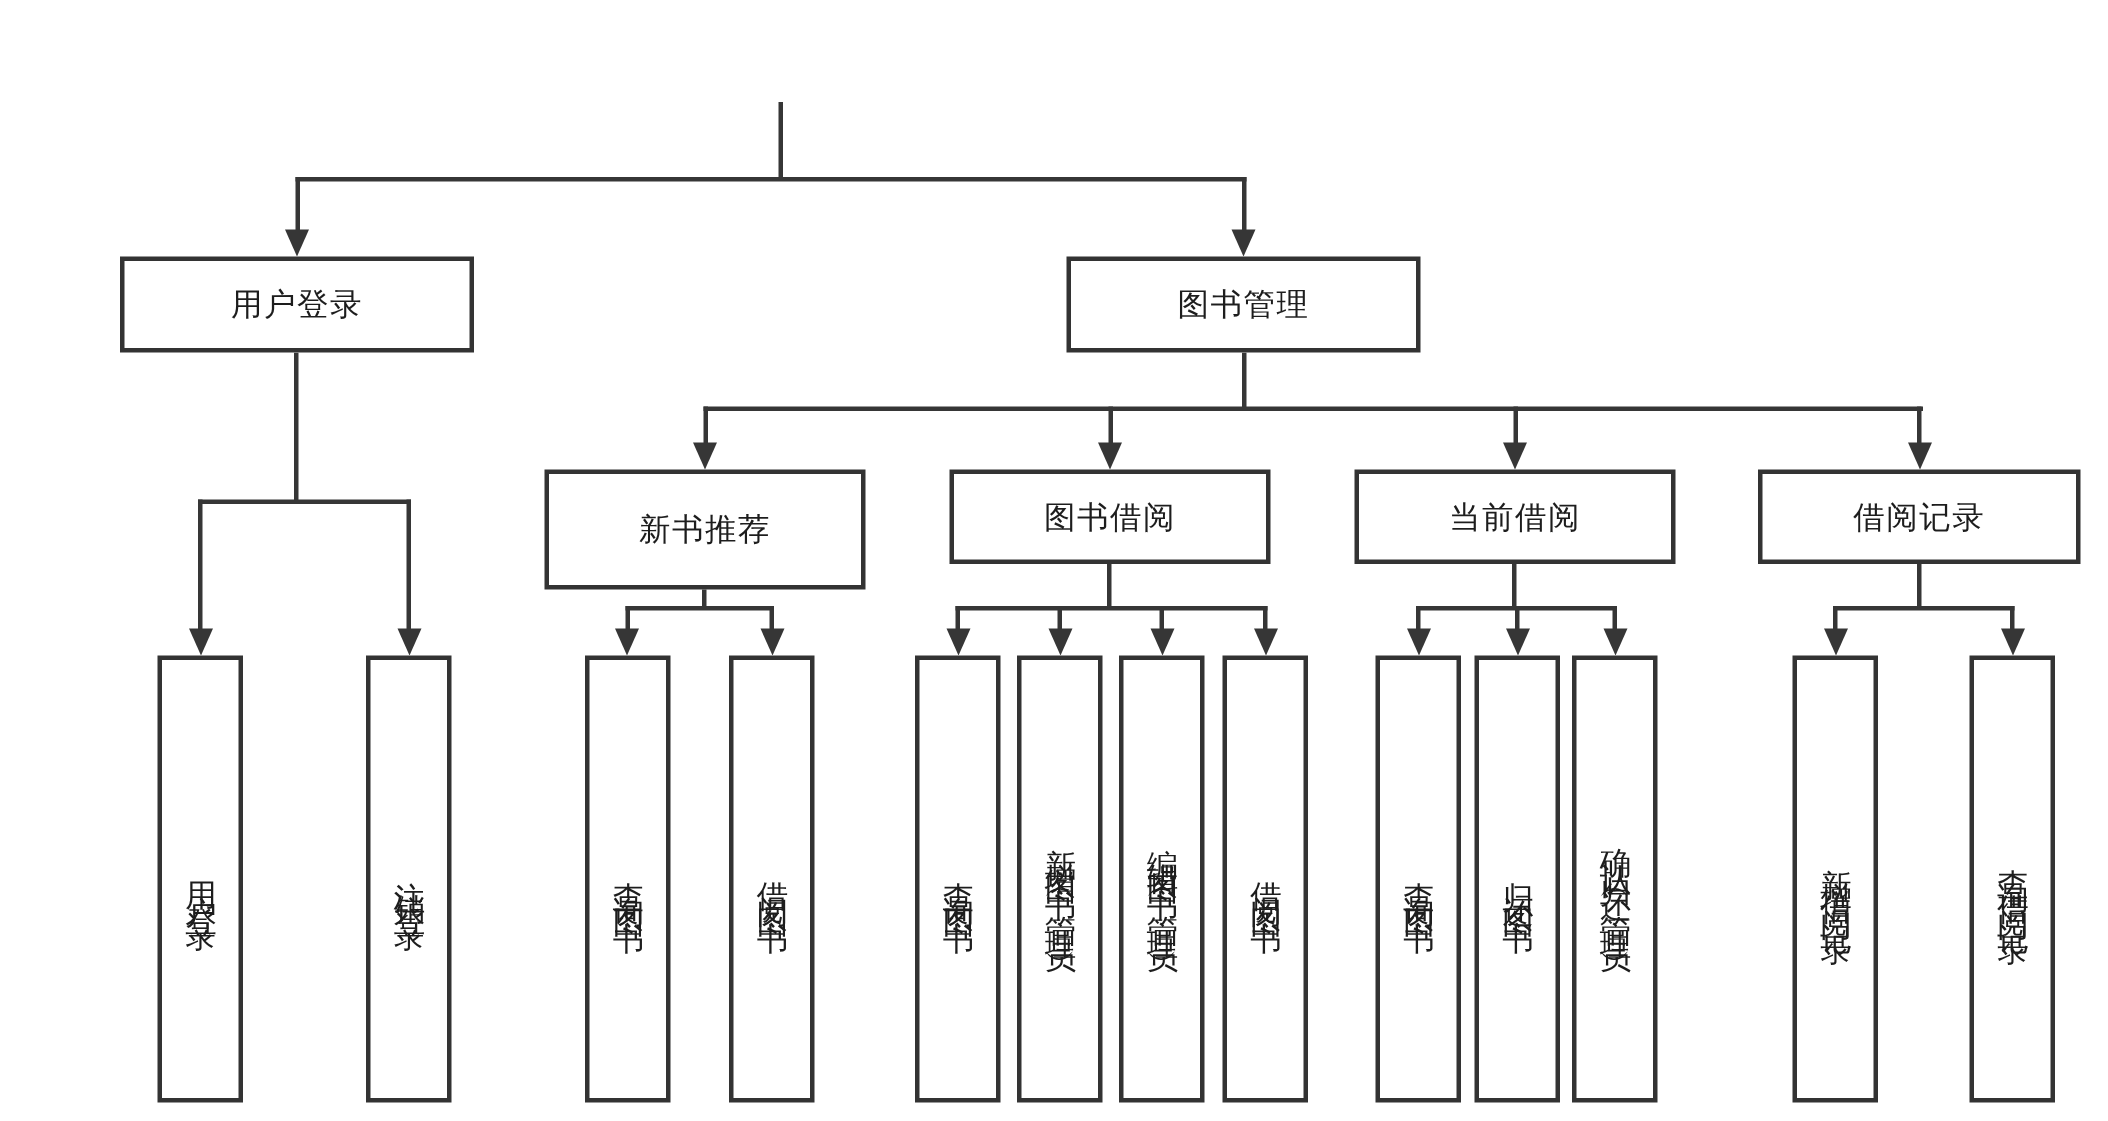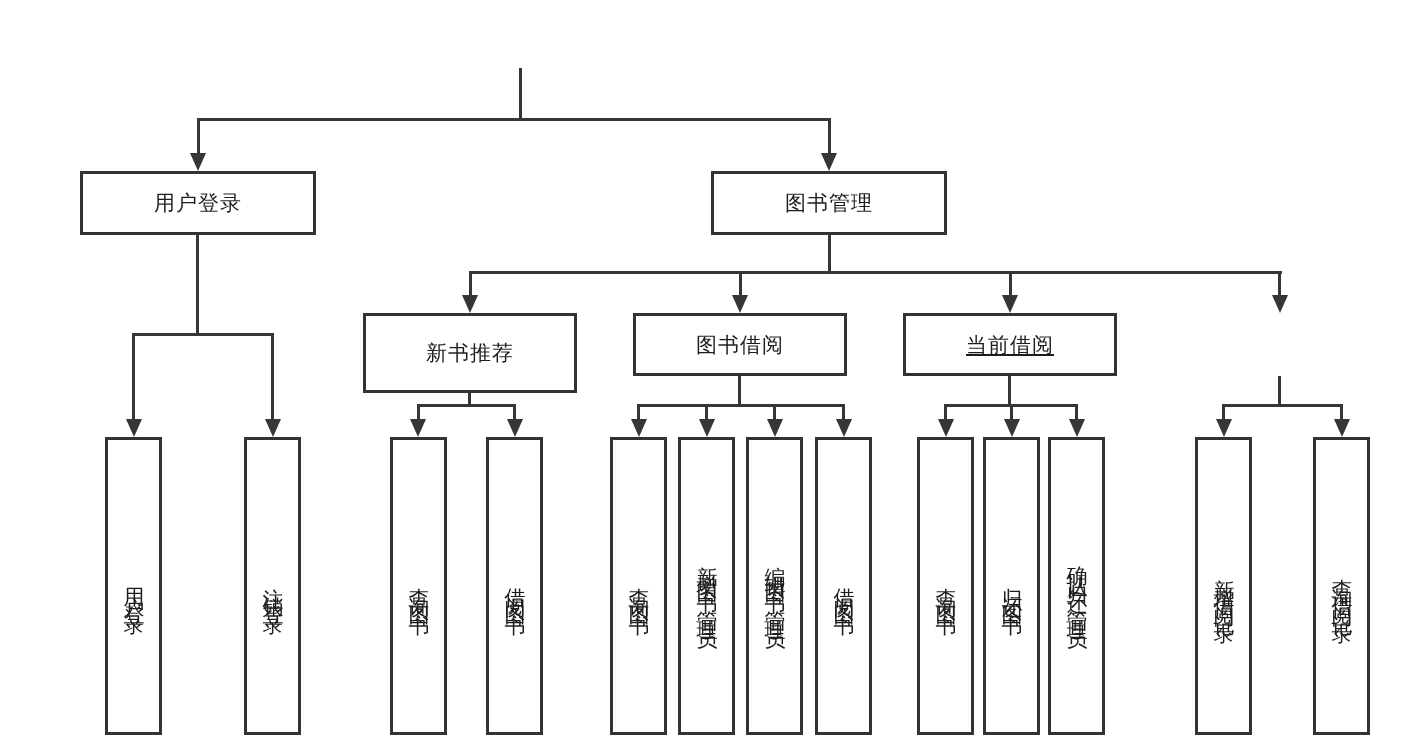--- a/index.html
+++ b/index.html
@@ -75,22 +75,25 @@
   <div class="arrow" style="left:1002px;top:295px;"></div>
   <div class="vline" style="left:1278px;top:271px;height:26px;"></div>
   <div class="arrow" style="left:1272px;top:295px;"></div>
 
   <div class="box" style="left:363px;top:313px;width:214px;height:80px;font-family:Liberation Serif, serif;">
     <span>新书推荐</span>
   </div>
   <div class="box" style="left:633px;top:313px;width:214px;height:63px;">
     <span>图书借阅</span>
   </div>
-  <div class="box" style="left:903px;top:313px;width:214px;height:63px;text-decoration:underline;">
+  <div class="box" style="left:903px;top:313px;width:214px;height:63px;">
     <span>当前借阅</span>
+  </div>
+  <div class="box" style="left:1172px;top:313px;width:215px;height:63px;">
+    <span>借阅记录</span>
   </div>
 
   <div class="vline" style="left:468px;top:376px;height:30px;"></div>
   <div class="hline" style="left:417px;top:404px;width:99px;"></div>
   <div class="vline" style="left:417px;top:404px;height:17px;"></div>
   <div class="arrow" style="left:410px;top:419px;"></div>
   <div class="vline" style="left:513px;top:404px;height:17px;"></div>
   <div class="arrow" style="left:507px;top:419px;"></div>
 
   <div class="vline" style="left:738px;top:376px;height:30px;"></div>

